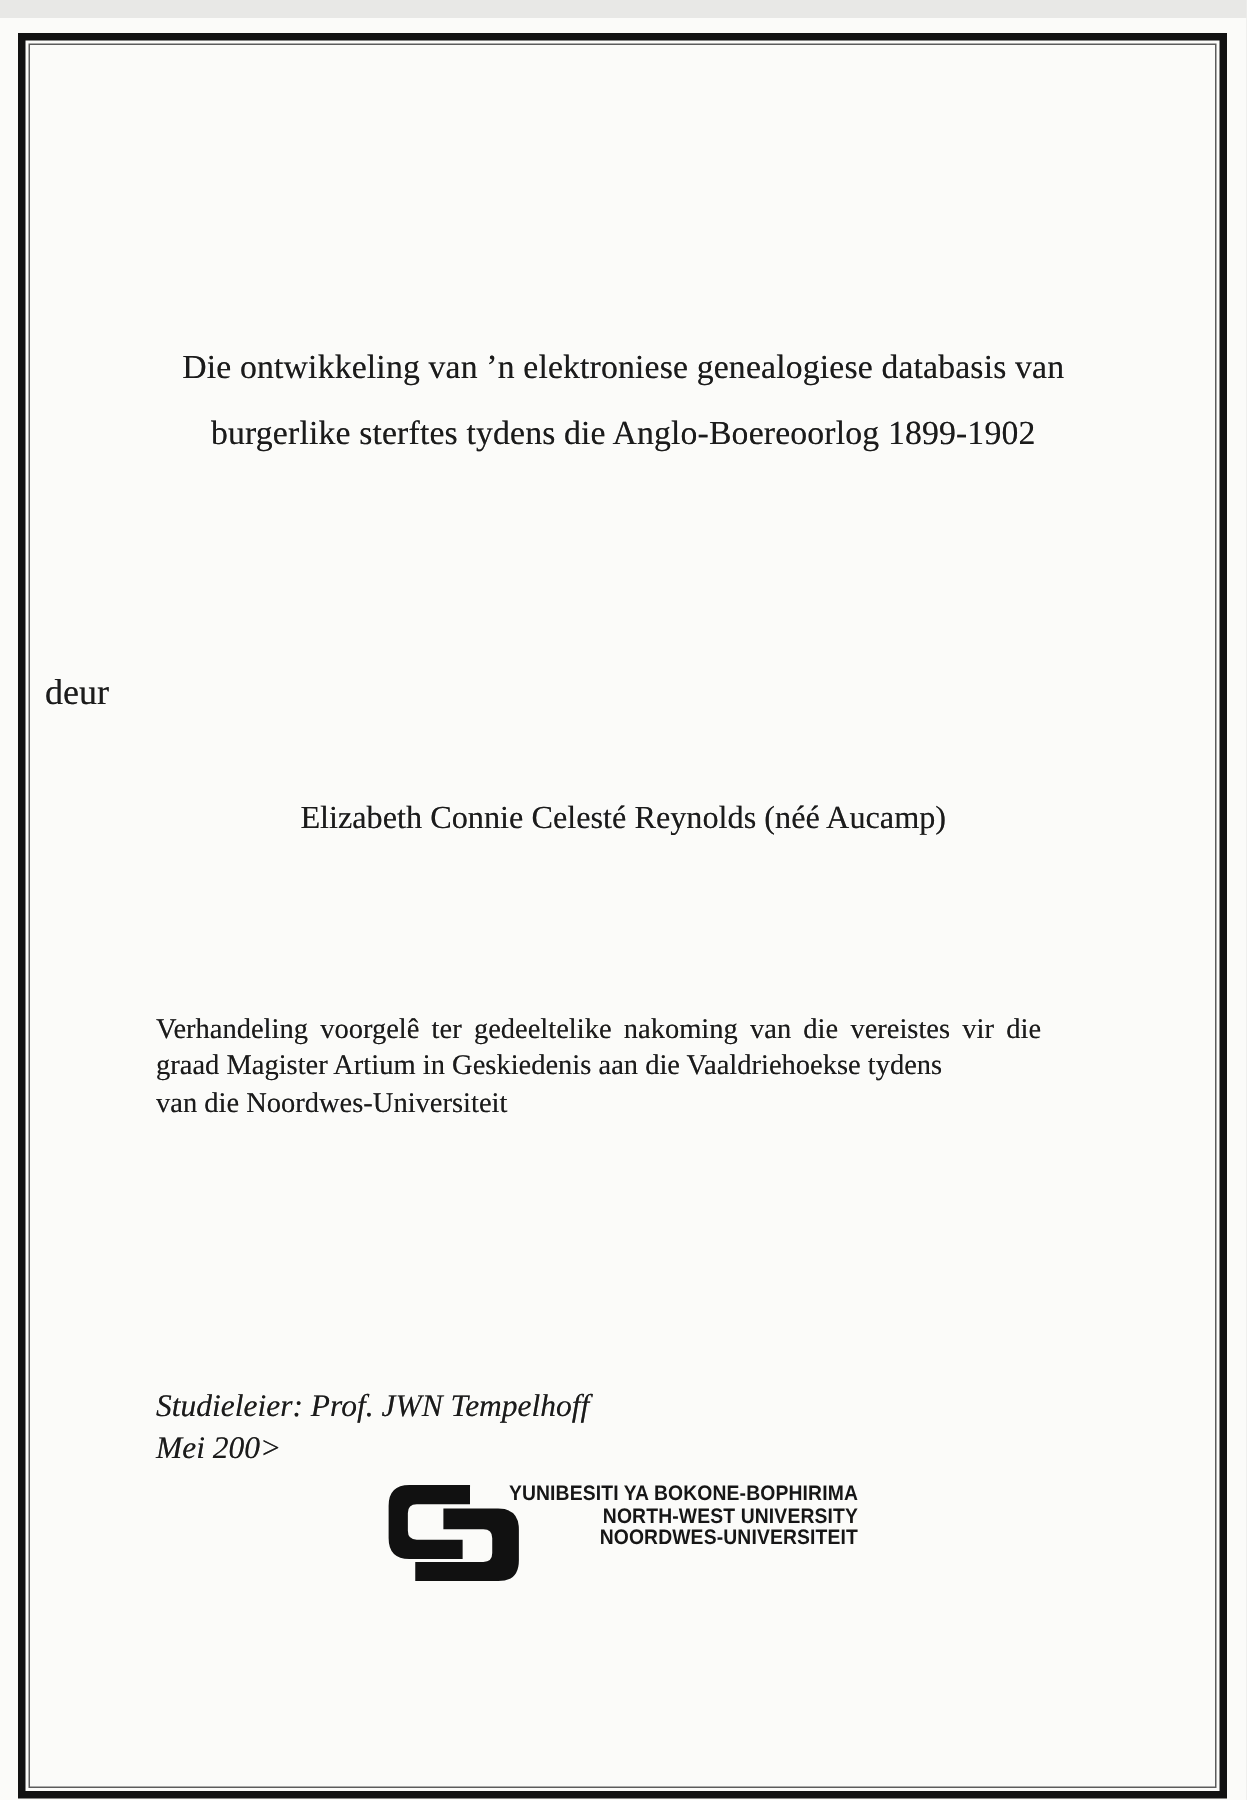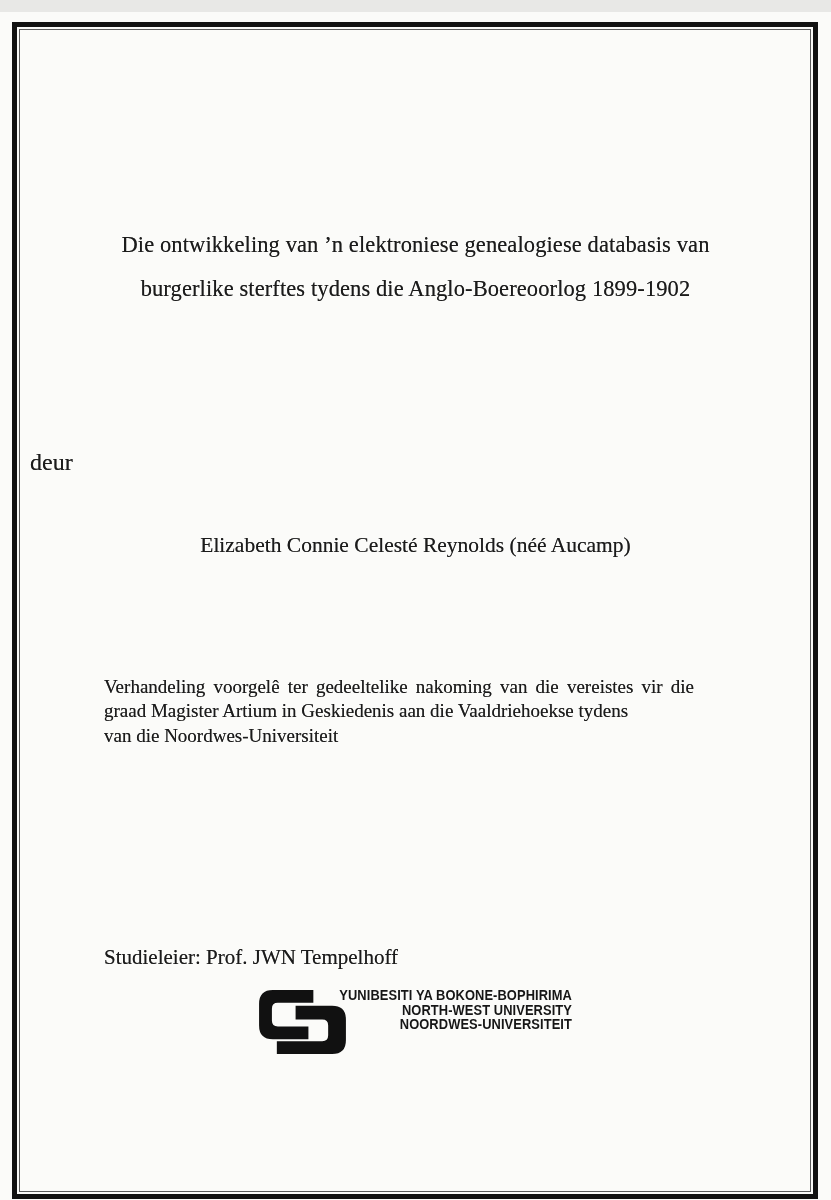--- a/index.html
+++ b/index.html
@@ -62,23 +62,24 @@
   }
   .statement .line1 {
     white-space: nowrap;
     word-spacing: 3.4px;
     font-family: Liberation Serif, serif;
   }
   .statement .degree {
   }
   .supervisor-block {
     position: absolute;
-    left: 104px; top: 932px;
+    left: 104px; top: 912px;
     font-size: 21px;
     line-height: 27.5px;
+    font-style: italic;
   }
   .logo {
     position: absolute;
     left: 256px; top: 973px;
     width: 316px; height: 78px;
   }
   .logo-mark {
     position: absolute;
     left: 0; top: 0;
     width: 93px; height: 75px;
@@ -117,20 +118,21 @@
   <div class="author-line ink">Elizabeth Connie Celesté Reynolds (néé Aucamp)</div>
 
   <div class="statement ink">
     <div class="line1">Verhandeling voorgelê ter gedeeltelike nakoming van die vereistes vir die</div>
     <div class="line2"><span>graad </span><span class="degree">Magister Artium</span><span> in Geskiedenis aan die Vaaldriehoekse tydens</span></div>
     <div class="line3">van die Noordwes-Universiteit</div>
   </div>
 
   <div class="supervisor-block ink">
     <div>Studieleier: Prof. JWN Tempelhoff</div>
+    <div>Mei 200&gt;</div>
   </div>
 
   <div class="logo">
     <svg class="logo-mark" viewBox="0 0 94 76" xmlns="http://www.w3.org/2000/svg" aria-hidden="true">
       <path d="M58,5 L17,5 Q3,5 3,19 L3,41 Q3,55 17,55 L53,55 L53,42 L22,42 Q16,42 16,36 L16,24 Q16,18 22,18 L58,18 Z" fill="#111111"></path>
       <path d="M21,70 L77,70 Q91,70 91,56 L91,35 Q91,21 77,21 L40,21 L40,35 L67,35 Q73,35 73,41 L73,51 Q73,57 67,57 L21,57 Z" fill="#111111"></path>
     </svg>
     <div class="logo-text">
       <div>YUNIBESITI YA BOKONE-BOPHIRIMA</div>
       <div>NORTH-WEST UNIVERSITY</div>

